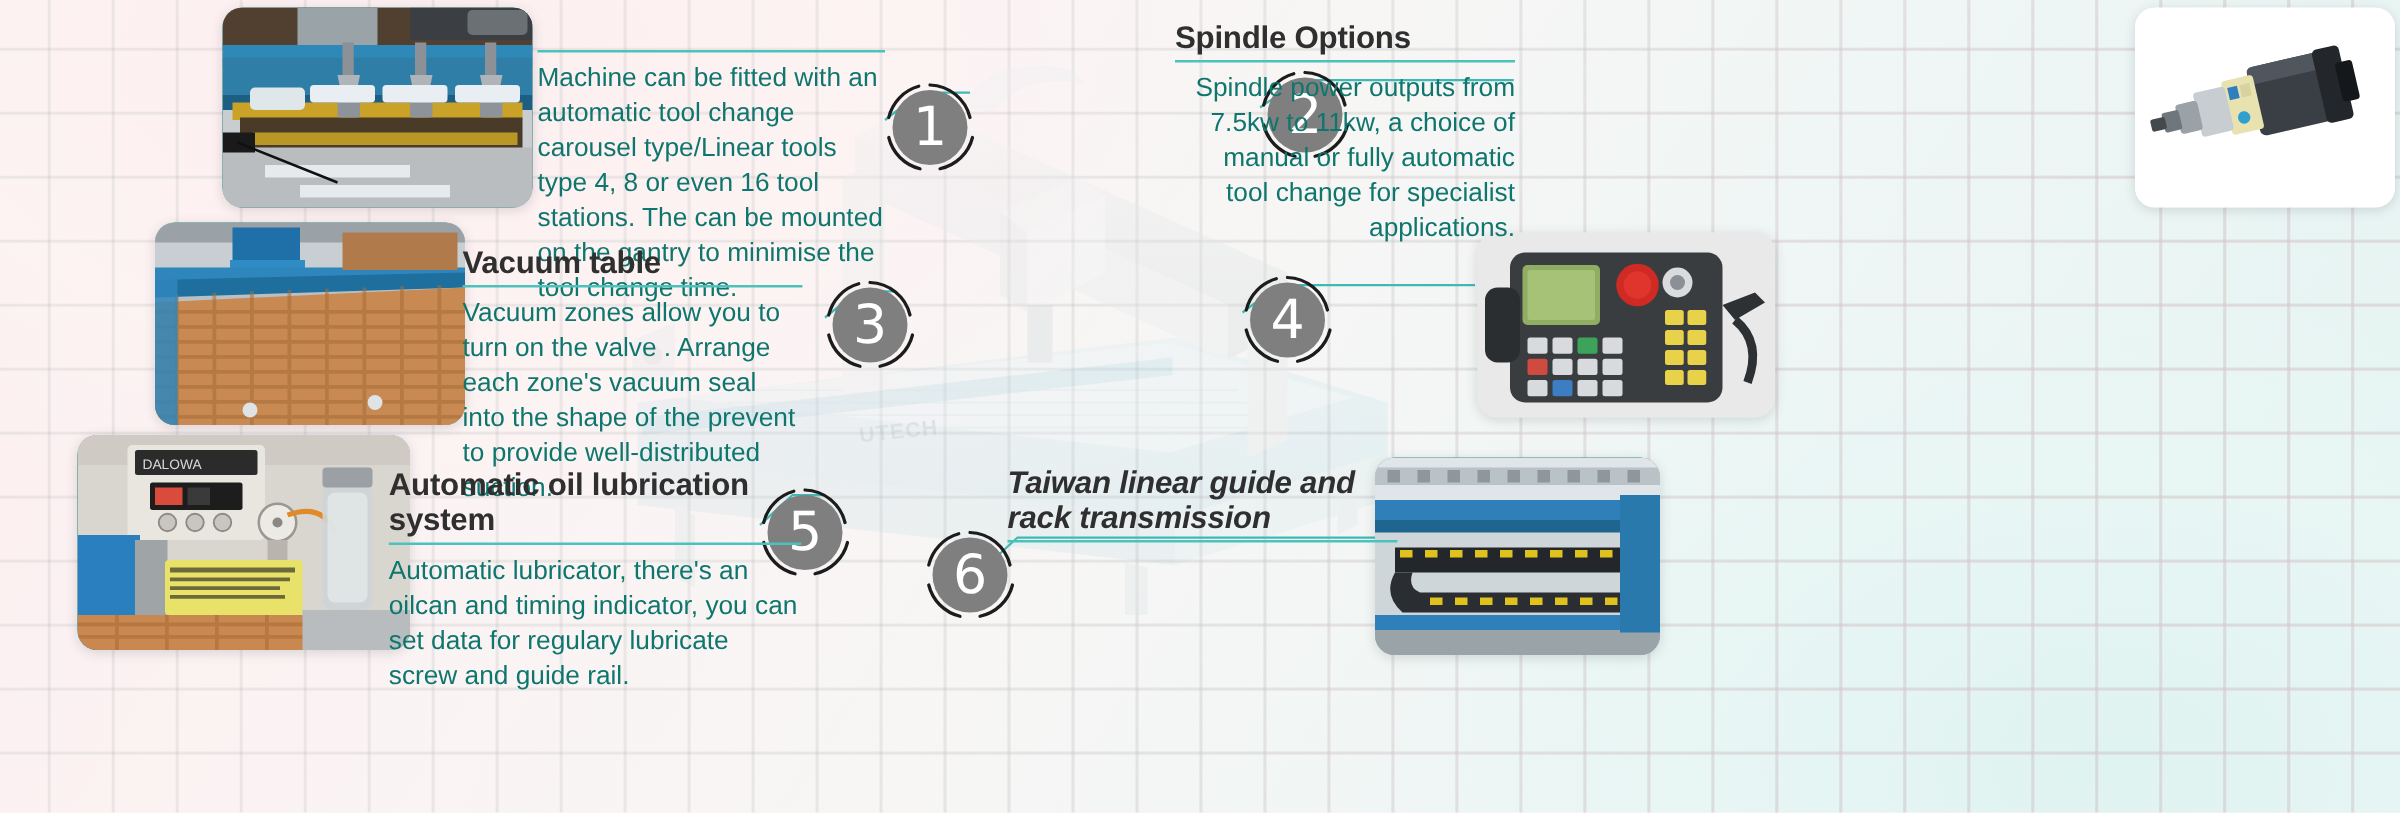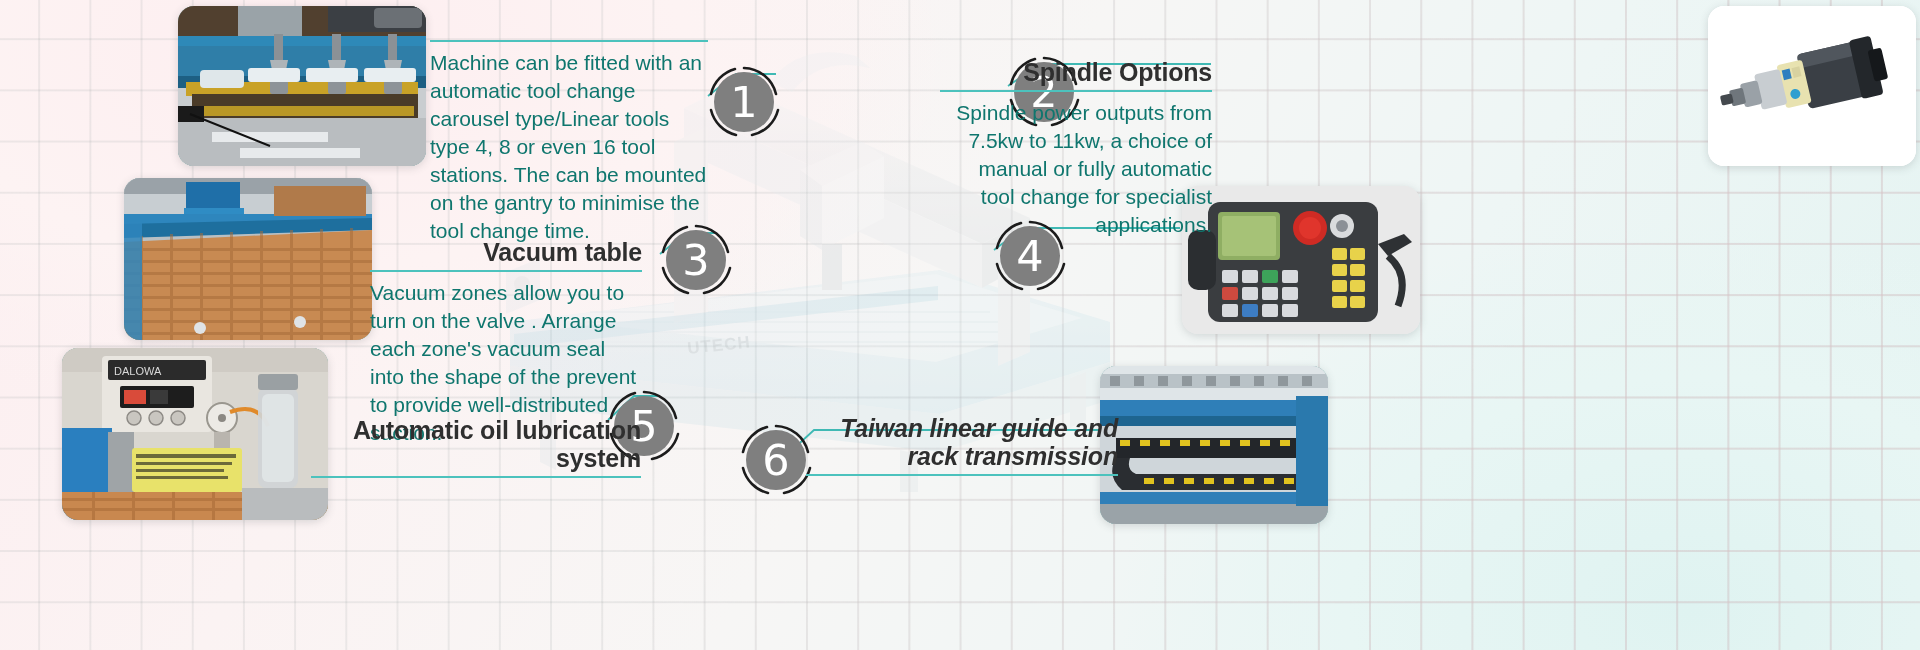--- a/index.html
+++ b/index.html
@@ -51,21 +51,21 @@
     background:#7f7f7f;}
   .badge .num{position:absolute;inset:0;display:flex;align-items:center;justify-content:center;
     color:#fff;font-size:43px;font-weight:400;line-height:1;
     font-family:"DejaVu Sans", sans-serif;letter-spacing:0;}
 
   
   .block{position:absolute;}
   .b-title{font-size:25px;font-weight:bold;color:#2f2f2f;line-height:1.12;letter-spacing:-.2px;}
   .b-rule{height:2px;background:#4cc2bd;margin-top:4px;}
   .b-body{font-size:21px;color:#0f766e;line-height:1.33;margin-top:7px;}
-  .ta-l{text-align:left;} .ta-r{text-align:right;} .ta-c{text-align:right;margin-top:42px;}
+  .ta-l{text-align:left;} .ta-r{text-align:right;} .ta-c{text-align:left;}
 </style>
 </head>
 <body>
 
 <div id="stage">
 
   <div class="bg-base"></div>
   <div class="bg-grid"></div>
   <div class="bg-grid warm"></div>
 
@@ -448,20 +448,21 @@
   <div class="block ta-l" style="left:370px;top:196px;width:272px;">
     <div class="b-title ta-c">Vacuum table</div>
     <div class="b-rule"></div>
     <div class="b-body">Vacuum zones allow you to turn on the valve . Arrange each zone's vacuum seal into the shape of the prevent to provide well-distributed suction.</div>
   </div>
 
 
   <div class="block ta-l" style="left:311px;top:374px;width:330px;">
     <div class="b-title ta-c">Automatic oil lubrication system</div>
     <div class="b-rule"></div>
+    <div class="b-body">Automatic lubricator, there's an oilcan and timing indicator, you can set data for regulary lubricate screw and guide rail.</div>
   </div>
 
   <div class="block ta-l" style="left:806px;top:372px;width:312px;font-style:italic;">
     <div class="b-title ta-c">Taiwan linear guide and rack transmission</div>
     <div class="b-rule"></div>
   </div>
 
 </div>
 
 </body></html>

